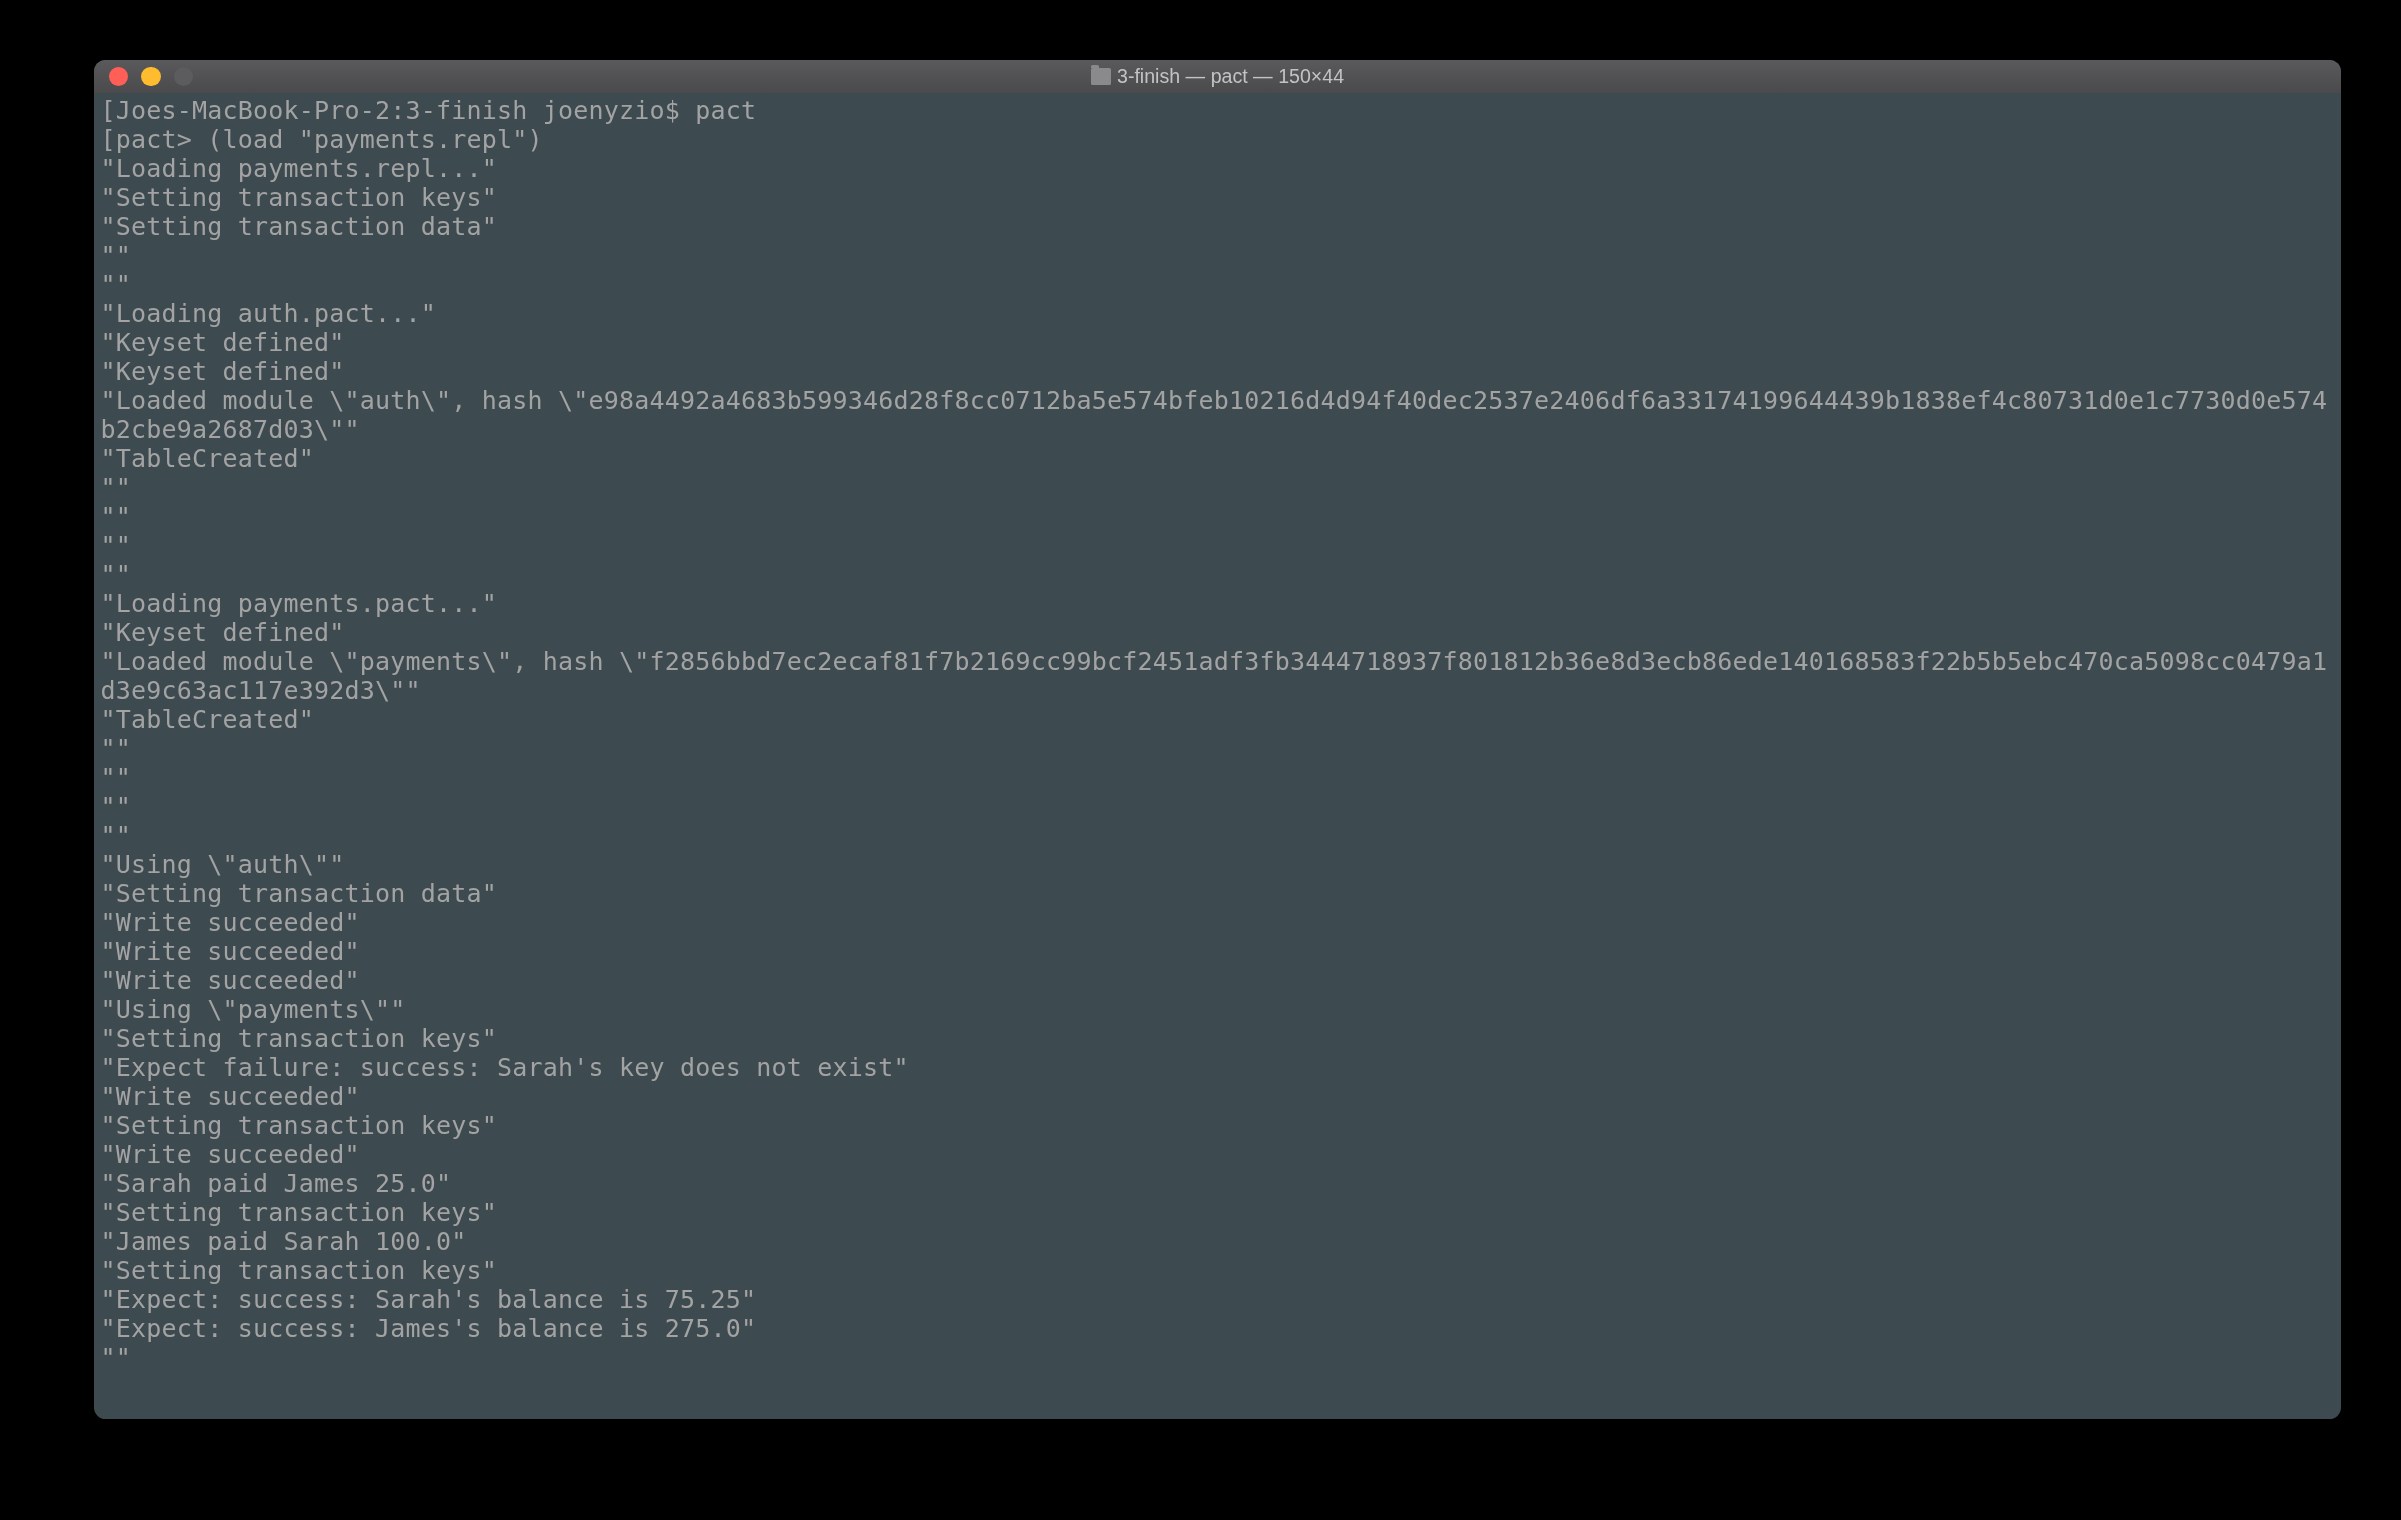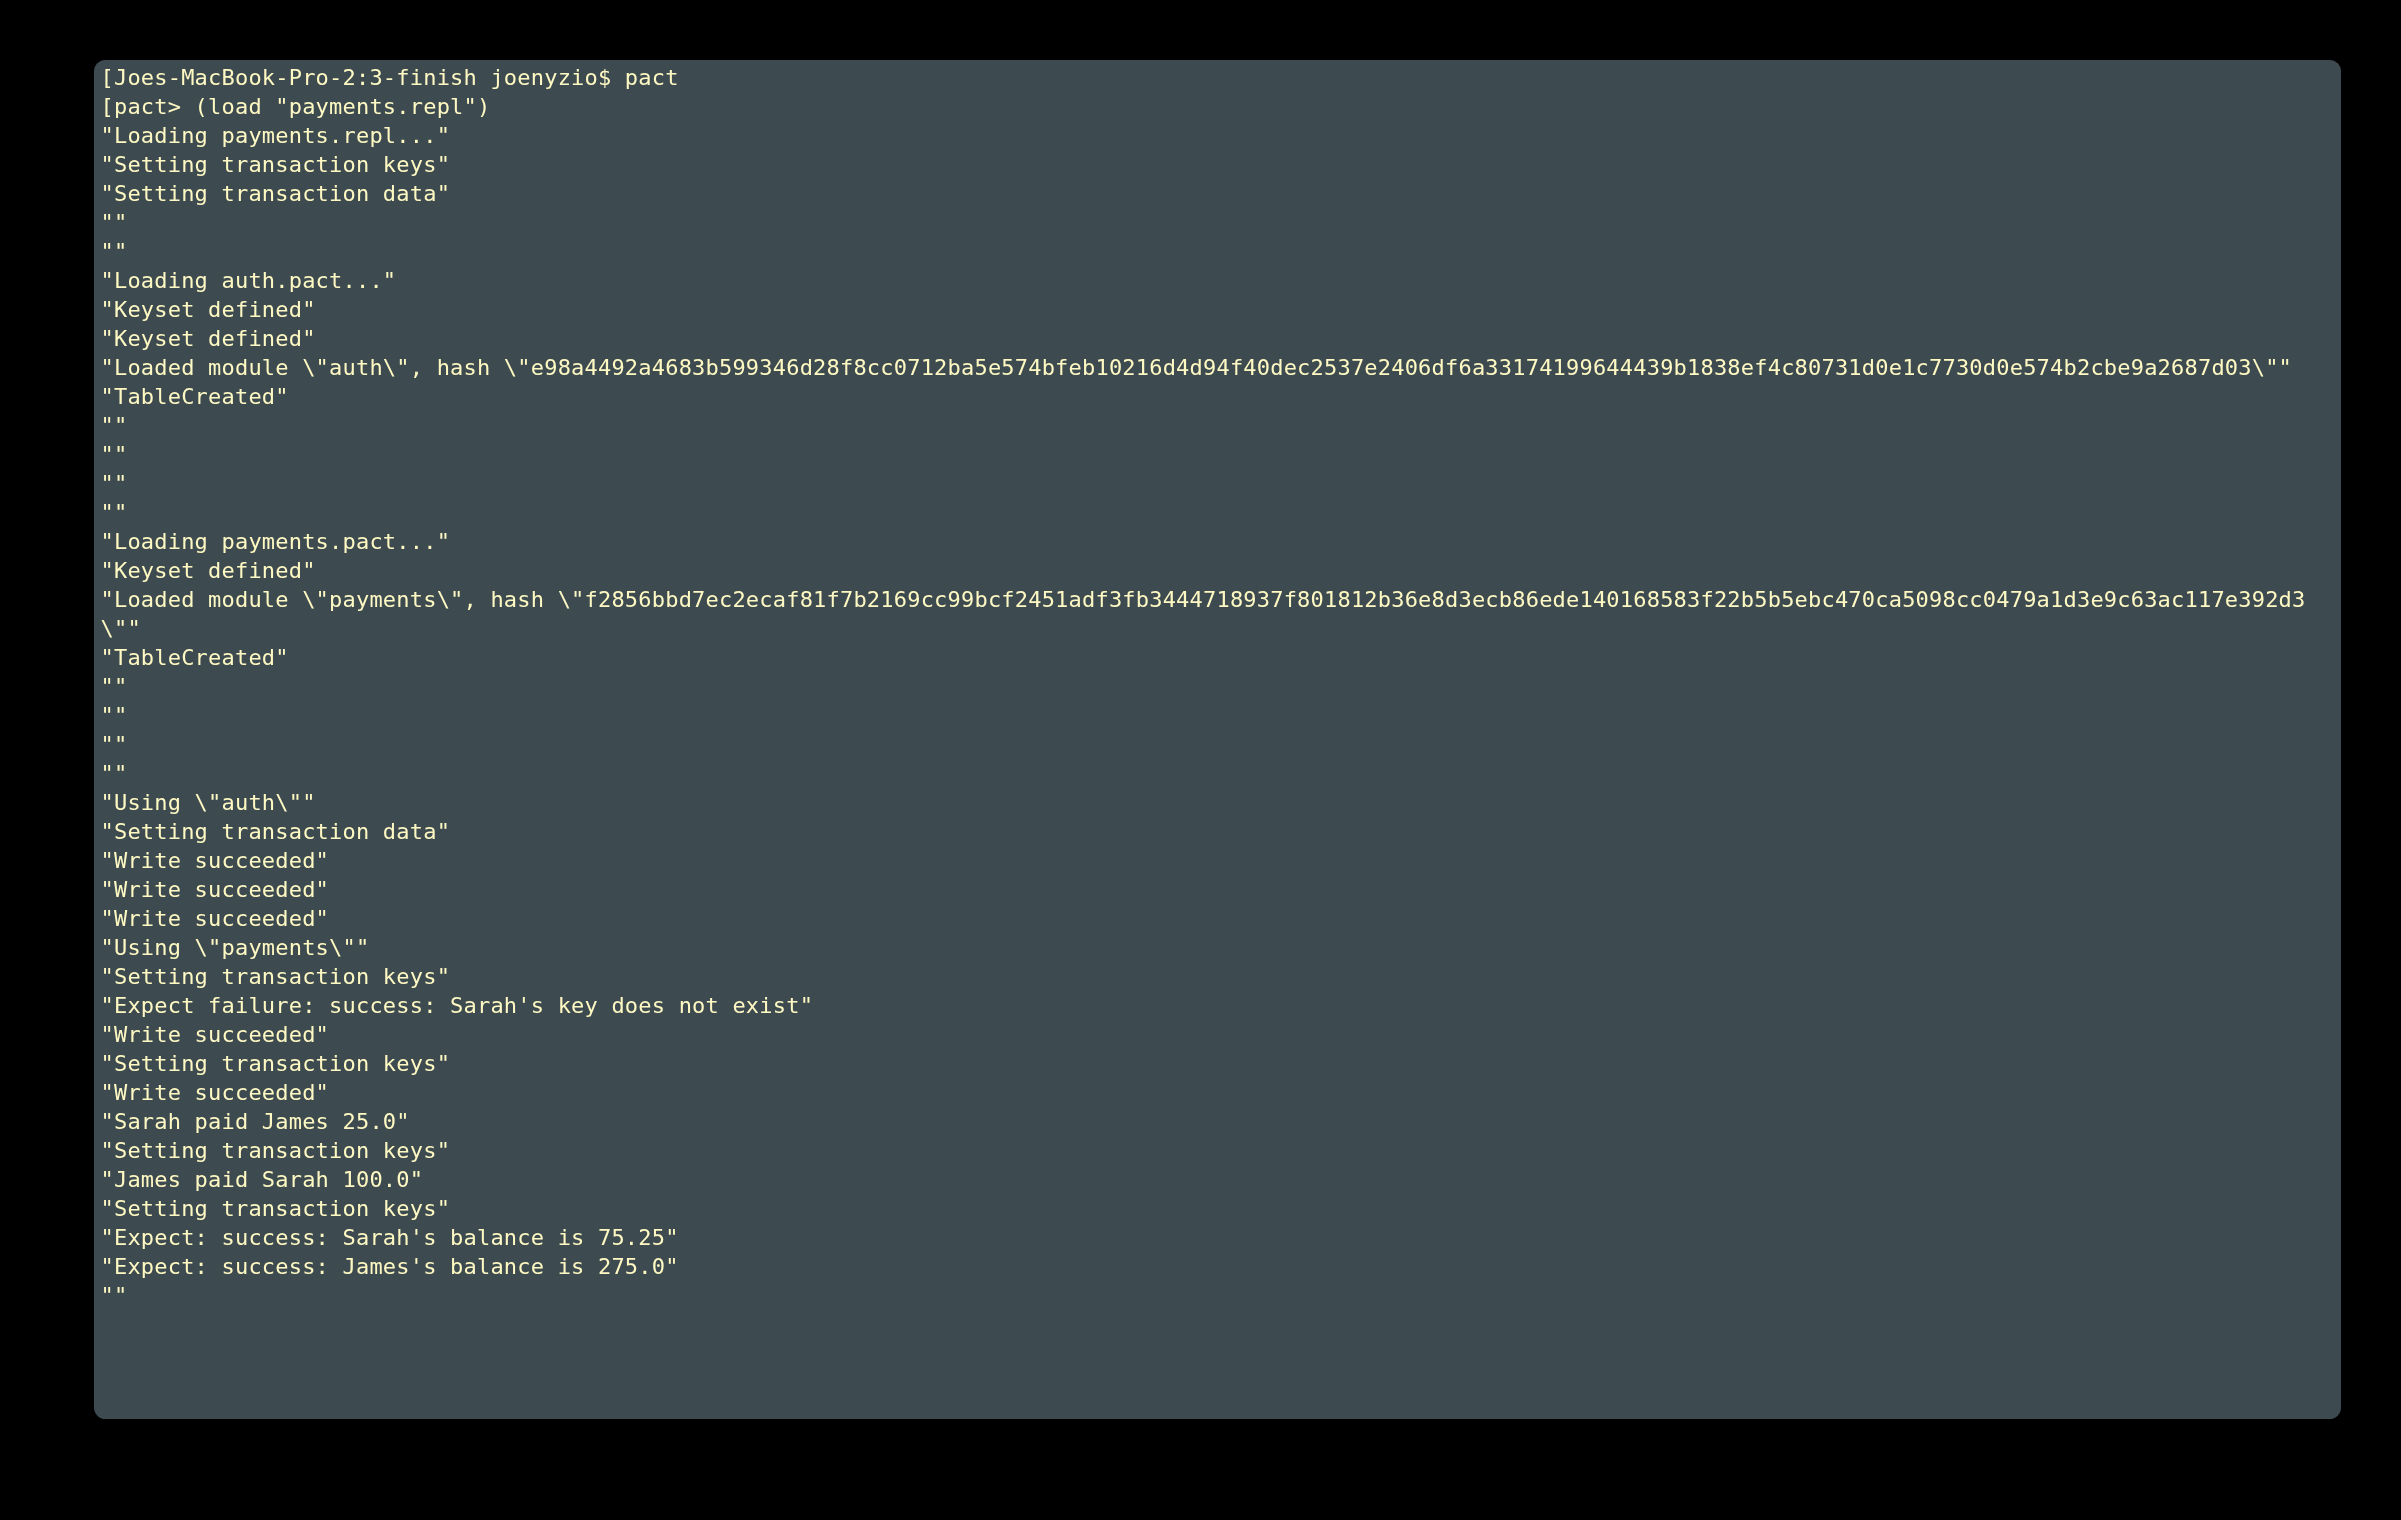--- a/index.html
+++ b/index.html
@@ -73,31 +73,42 @@
       position: absolute;
       top: -3.3px;
       left: 0;
       width: 8.2px;
       height: 3.3px;
       background: #8a8a8c;
       border-radius: 1.6px 1.6px 0 0;
     }
     .terminal-body {
       padding: 3.3px 6.5px;
-      font-size: 22px;
+      font-size: 25px;
       line-height: 29px;
-      color: #fef9c3;
+      color: #a3a3a3;
       white-space: pre-wrap;
       word-break: break-all;
       font-weight: 400;
       letter-spacing: 0.2px;
     }
     .prompt-line {
       display: block;
     }
   </style>
 </head>
 <body>
 
 <div class="terminal-window">
+  <div class="title-bar">
+    <div class="traffic-lights">
+      <div class="traffic-light tl-close"></div>
+      <div class="traffic-light tl-minimize"></div>
+      <div class="traffic-light tl-zoom"></div>
+    </div>
+    <div class="title-text">
+      <span class="folder-icon"></span>
+      <span>3-finish — pact — 150×44</span>
+    </div>
+  </div>
   <div class="terminal-body"><span class="prompt-line">[Joes-MacBook-Pro-2:3-finish joenyzio$ pact</span><span class="prompt-line">[pact&gt; (load "payments.repl")</span><span id="output-container"><span class="prompt-line">"Loading payments.repl..."</span><span class="prompt-line">"Setting transaction keys"</span><span class="prompt-line">"Setting transaction data"</span><span class="prompt-line">""</span><span class="prompt-line">""</span><span class="prompt-line">"Loading auth.pact..."</span><span class="prompt-line">"Keyset defined"</span><span class="prompt-line">"Keyset defined"</span><span class="prompt-line">"Loaded module \"auth\", hash \"e98a4492a4683b599346d28f8cc0712ba5e574bfeb10216d4d94f40dec2537e2406df6a33174199644439b1838ef4c80731d0e1c7730d0e574b2cbe9a2687d03\""</span><span class="prompt-line">"TableCreated"</span><span class="prompt-line">""</span><span class="prompt-line">""</span><span class="prompt-line">""</span><span class="prompt-line">""</span><span class="prompt-line">"Loading payments.pact..."</span><span class="prompt-line">"Keyset defined"</span><span class="prompt-line">"Loaded module \"payments\", hash \"f2856bbd7ec2ecaf81f7b2169cc99bcf2451adf3fb3444718937f801812b36e8d3ecb86ede140168583f22b5b5ebc470ca5098cc0479a1d3e9c63ac117e392d3\""</span><span class="prompt-line">"TableCreated"</span><span class="prompt-line">""</span><span class="prompt-line">""</span><span class="prompt-line">""</span><span class="prompt-line">""</span><span class="prompt-line">"Using \"auth\""</span><span class="prompt-line">"Setting transaction data"</span><span class="prompt-line">"Write succeeded"</span><span class="prompt-line">"Write succeeded"</span><span class="prompt-line">"Write succeeded"</span><span class="prompt-line">"Using \"payments\""</span><span class="prompt-line">"Setting transaction keys"</span><span class="prompt-line">"Expect failure: success: Sarah's key does not exist"</span><span class="prompt-line">"Write succeeded"</span><span class="prompt-line">"Setting transaction keys"</span><span class="prompt-line">"Write succeeded"</span><span class="prompt-line">"Sarah paid James 25.0"</span><span class="prompt-line">"Setting transaction keys"</span><span class="prompt-line">"James paid Sarah 100.0"</span><span class="prompt-line">"Setting transaction keys"</span><span class="prompt-line">"Expect: success: Sarah's balance is 75.25"</span><span class="prompt-line">"Expect: success: James's balance is 275.0"</span><span class="prompt-line">""</span></span></div>
 </div>
 
 
 </body></html>

